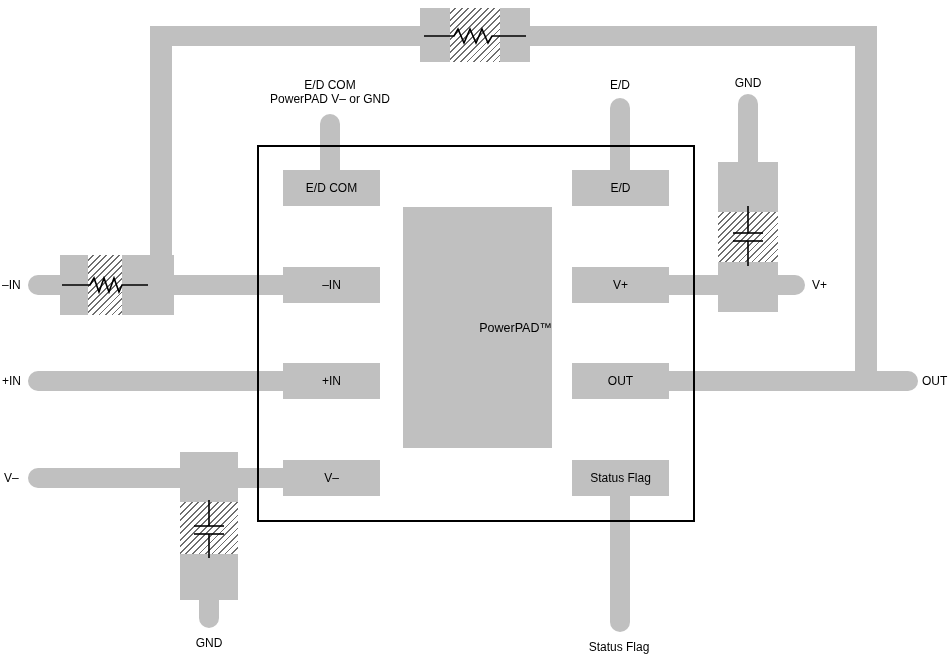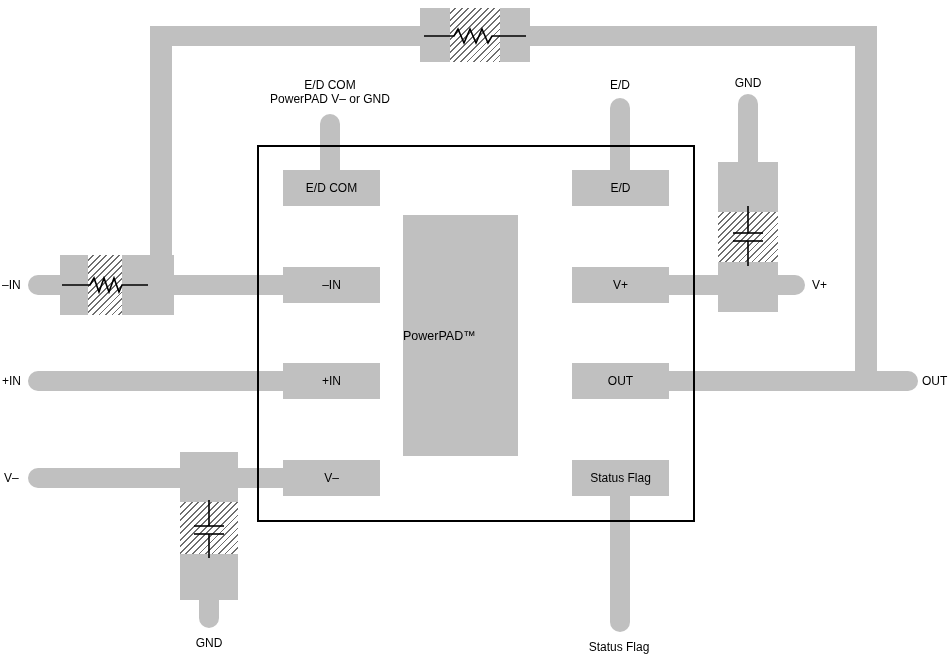--- a/index.html
+++ b/index.html
@@ -19,24 +19,24 @@
 
   .chip { position: absolute; left: 257px; top: 145px; width: 438px; height: 377px;
           border: 2px solid var(--outline, #000); z-index: 5; }
 
   .pin-pad { position: absolute; width: 97px; height: 36px; background: var(--trace, #c0c0c0);
              display: flex; align-items: center; justify-content: center;
              font-size: 12px; z-index: 6; }
   .col-l { left: 283px; } .col-r { left: 572px; }
   .row-1 { top: 170px; } .row-2 { top: 267px; } .row-3 { top: 363px; } .row-4 { top: 460px; }
 
-  .powerpad { position: absolute; left: 403px; top: 207px; width: 115px; height: 241px;
+  .powerpad { position: absolute; left: 403px; top: 207px; width: 149px; height: 241px;
               background: var(--trace, #c0c0c0); z-index: 6;
-              display: flex; flex-direction: column; align-items: flex-start; justify-content: center;
-              gap: 16px; text-align: center; font-size: 12.5px; line-height: 16px; margin-top: 8px; }
+              display: flex; flex-direction: column; align-items: flex-end; justify-content: center;
+              gap: 16px; text-align: center; font-size: 12.5px; line-height: 16px; }
 
   .lbl { position: absolute; font-size: 12px; line-height: 14px; z-index: 7; white-space: nowrap; }
   .center { text-align: center; }
 
   .rounded-l { border-radius: 10px 0 0 10px; }
   .rounded-r { border-radius: 0 10px 10px 0; }
   .rounded-t { border-radius: 10px 10px 0 0; }
   .rounded-b { border-radius: 0 0 10px 10px; }
 </style>
 </head>

